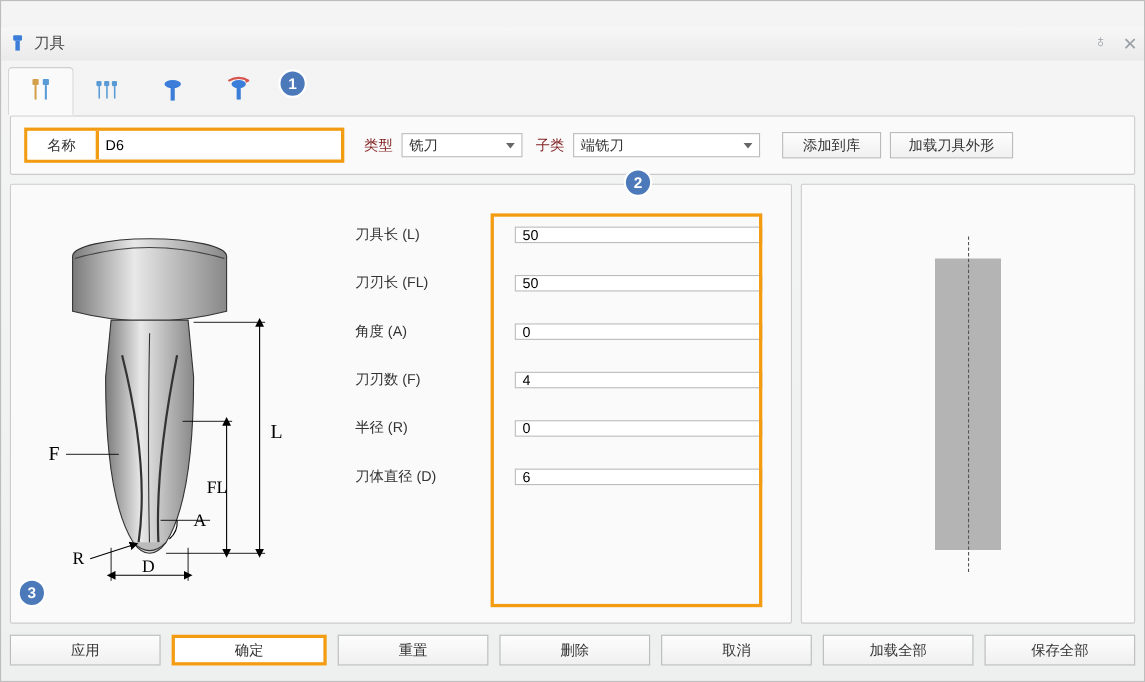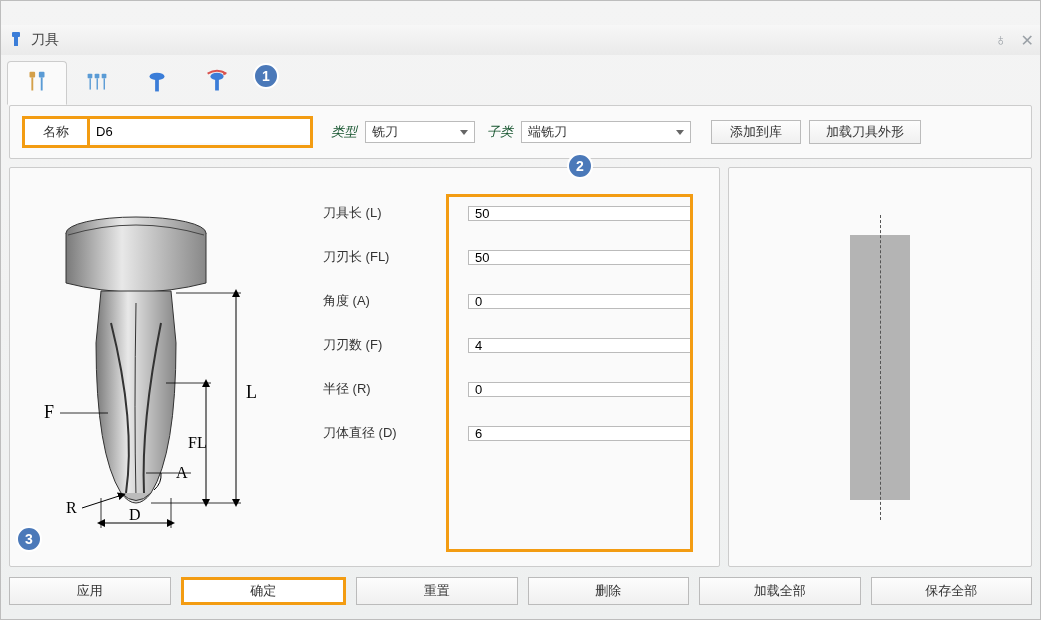--- a/index.html
+++ b/index.html
@@ -108,23 +108,22 @@
   .name-group input {
     border: none;
     outline: none;
     height: 24px;
     width: 220px;
     padding: 0 6px;
     font-size: 13px;
   }
   .plain-label {
     font-size: 13px;
-    color: #14532d;
+    color: #7f1d1d;
     margin-left: 10px;
-    font-style: italic;
   }
   .dropdown {
     height: 22px;
     border: 1px solid #bbb;
     background: #fff;
     padding: 0 22px 0 6px;
     font-size: 13px;
     display: flex;
     align-items: center;
     position: relative;
@@ -434,20 +433,23 @@
       <div class="btn btn-outline">
           <span>确定</span>
         </div>
       <div class="btn">
           <span>重置</span>
         </div>
       <div class="btn">
           <span>删除</span>
         </div>
       <div class="btn">
+          <span>取消</span>
+        </div>
+      <div class="btn">
           <span>加载全部</span>
         </div>
       <div class="btn">
           <span>保存全部</span>
         </div>
     </div>
   </div>
 
 </div>
 

